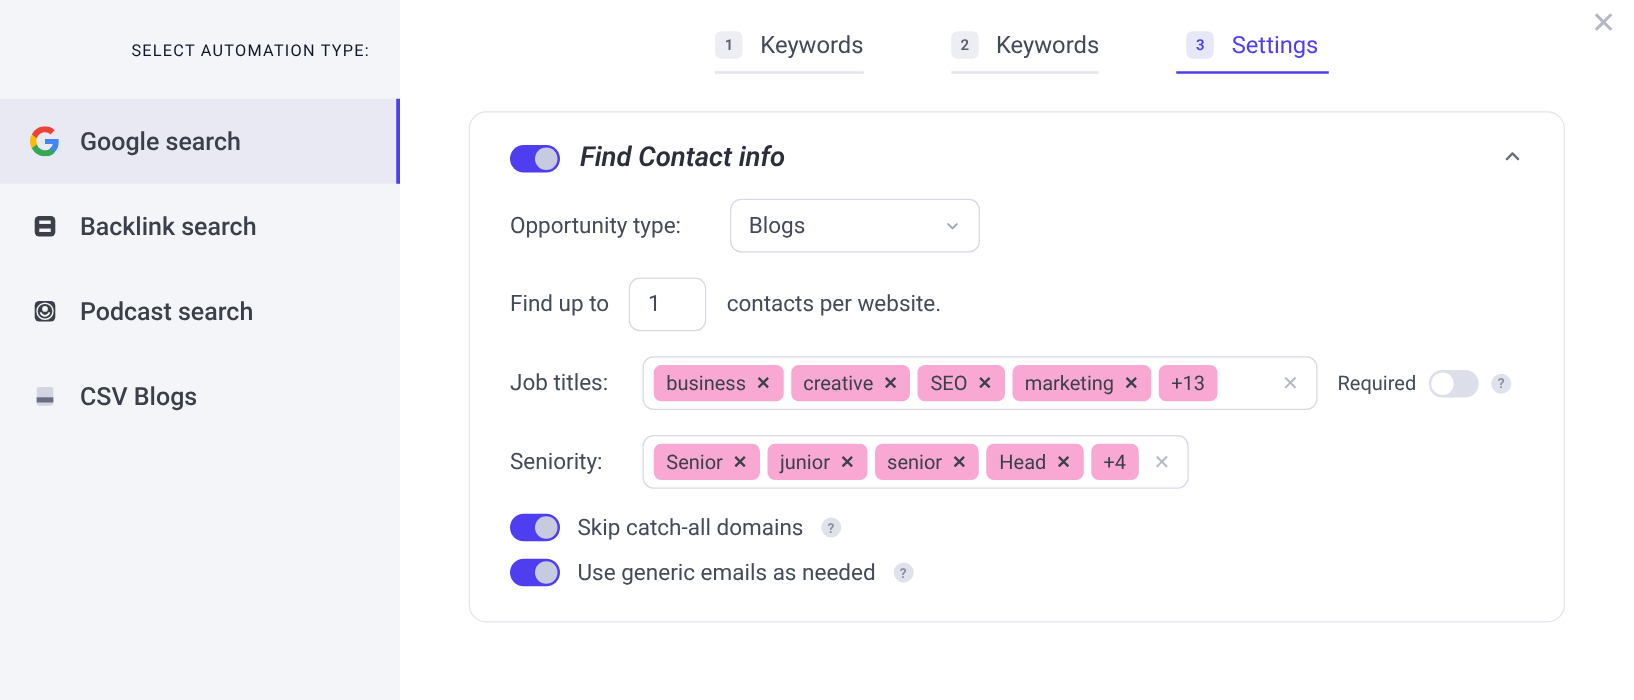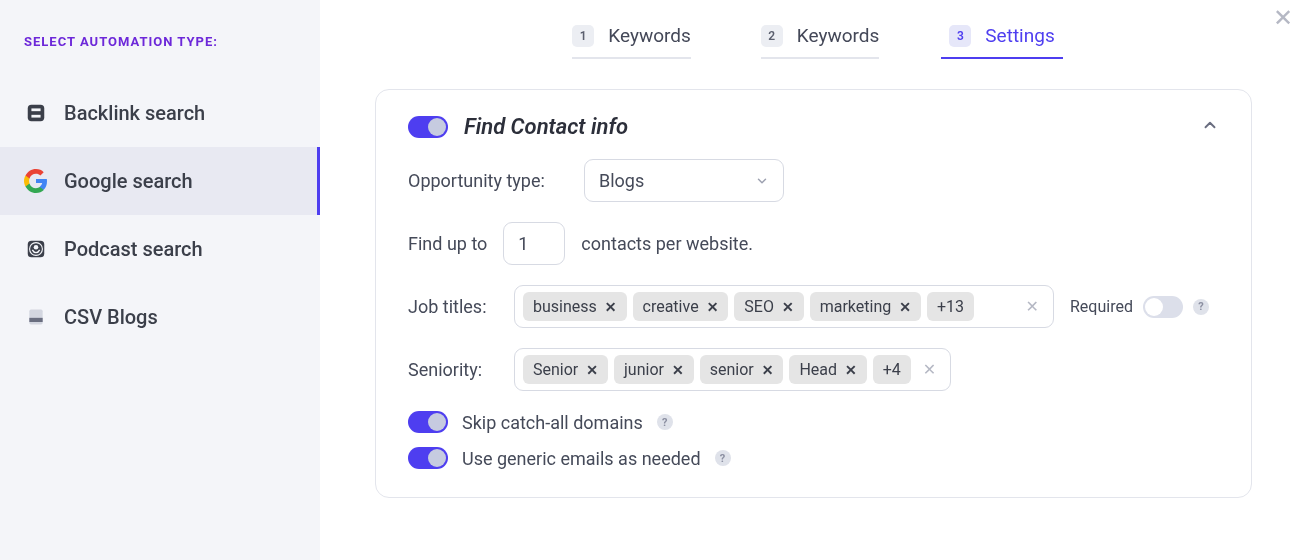--- a/index.html
+++ b/index.html
@@ -1,19 +1,19 @@
 <!DOCTYPE html>
 <html><head>
 <meta charset="utf-8">
 <style>
   * { box-sizing: border-box; margin: 0; padding: 0; font-family: -apple-system, BlinkMacSystemFont, "Segoe UI", Roboto, sans-serif; }
   body { background: #fff; color: #3b3f4a; width: 1307px; height: 560px; overflow: hidden; position: relative; }
   .layout { display: flex; height: 100%; }
   .sidebar { width: 320px; background: #f4f5f9; padding-top: 34px; position: relative; }
-  .sidebar-title { font-size: 13px; letter-spacing: 1px; color: #6d28d9; padding: 0 24px 30px 24px; font-weight: 700; }
+  .sidebar-title { font-size: 13px; letter-spacing: 1px; color: #0f172a; padding: 0 24px 30px 24px; font-weight: 400; text-align: right; }
   .sidebar-item { display: flex; align-items: center; gap: 16px; padding: 22px 24px; font-size: 20px; color: #3b3f4a; cursor: pointer; font-weight: 500; position: relative; }
   .sidebar-item.active { background: #e8e9f2; }
   .sidebar-item.active::after { content: ""; position: absolute; right: 0; top: 0; bottom: 0; width: 3px; background: #4e3ef0; }
   .sidebar-icon { width: 24px; height: 24px; display: inline-flex; align-items: center; justify-content: center; }
   .main { flex: 1; position: relative; padding: 0 40px; }
   .close-btn { position: absolute; top: 6px; right: 14px; font-size: 24px; color: #b5b8c4; cursor: pointer; background: none; border: none; line-height: 1; }
   .tabs { display: flex; justify-content: center; gap: 70px; padding: 24px 0 8px 0; }
   .tab { display: flex; align-items: center; gap: 14px; cursor: pointer; padding-bottom: 10px; position: relative; }
   .tab-num { width: 22px; height: 22px; border-radius: 5px; background: #eceef3; color: #5b5f6e; font-size: 12px; font-weight: 600; display: flex; align-items: center; justify-content: center; }
   .tab-label { font-size: 19px; color: #444858; }
@@ -31,57 +31,57 @@
   .toggle.off .knob { left: 2px; background: #fff; }
   .card-title { font-size: 22px; font-weight: 600; color: #2c2f3a; }
   .badge { display: inline-flex; align-items: center; gap: 6px; background: #eef0f5; border-radius: 8px; padding: 4px 10px; font-size: 12px; color: #6a6e80; }
   .badge svg { width: 12px; height: 12px; }
   .chev-collapse { margin-left: auto; cursor: pointer; color: #6a6e80; }
   .row { display: flex; align-items: center; gap: 16px; margin-bottom: 20px; font-size: 18px; color: #454a59; }
   .row-label { min-width: 160px; }
   .select { display: flex; align-items: center; justify-content: space-between; border: 1px solid #d7dae3; border-radius: 9px; padding: 10px 14px; width: 200px; font-size: 18px; color: #454a59; cursor: pointer; background: #fff; }
   .num-input { border: 1px solid #d7dae3; border-radius: 9px; padding: 10px 14px; width: 62px; font-size: 18px; color: #454a59; text-align: left; }
   .tag-input { display: flex; align-items: center; flex-wrap: wrap; gap: 6px; border: 1px solid #d7dae3; border-radius: 9px; padding: 6px 8px; flex: 0 0 auto; max-width: 540px; }
-  .tag { display: inline-flex; align-items: center; gap: 8px; background: #e5e5e5; border-radius: 6px; padding: 5px 10px; font-size: 16px; color: #3b3f4a; }
+  .tag { display: inline-flex; align-items: center; gap: 8px; background: #f9a8d4; border-radius: 6px; padding: 5px 10px; font-size: 16px; color: #3b3f4a; }
   .tag .x { font-weight: 700; color: #3b3f4a; cursor: pointer; font-size: 14px; }
   .tag.more { font-weight: 400; text-align: center; }
   .clear-all { margin-left: auto; color: #b5b8c4; cursor: pointer; font-size: 16px; padding: 0 6px; }
   .required-wrap { display: flex; align-items: center; gap: 10px; }
   .required-label { font-size: 16px; color: #454a59; }
   .help { width: 16px; height: 16px; border-radius: 50%; background: #dfe2ea; color: #8b8fa1; font-size: 11px; font-weight: 700; display: inline-flex; align-items: center; justify-content: center; }
   .opt-row { display: flex; align-items: center; gap: 14px; margin-top: 14px; font-size: 18px; color: #454a59; }
 </style>
 </head>
 <body>
 
 <div class="layout">
   <aside class="sidebar">
     <div class="sidebar-title">SELECT AUTOMATION TYPE:</div>
 
-    <div class="sidebar-item">
-      <span class="sidebar-icon">
-        <svg viewBox="0 0 24 24" width="22" height="22">
-            <rect x="3" y="3" width="18" height="18" rx="4" fill="#3b3f4a"></rect>
-            <rect x="7" y="7" width="10" height="3" fill="#f4f5f9"></rect>
-            <rect x="7" y="14" width="10" height="3" fill="#f4f5f9"></rect>
-          </svg>
-      </span>
-      <span>Backlink search</span>
-    </div>
-
     <div class="sidebar-item active">
       <span class="sidebar-icon">
         <svg viewBox="0 0 24 24" width="24" height="24">
             <path fill="#4285F4" d="M23 12.2c0-.8-.1-1.4-.2-2.1H12v4h6.2c-.3 1.5-1.1 2.7-2.4 3.6v3h3.9c2.3-2.1 3.3-5.1 3.3-8.5z"></path>
             <path fill="#34A853" d="M12 24c3.2 0 5.9-1.1 7.8-2.9l-3.9-3c-1.1.7-2.4 1.1-3.9 1.1-3 0-5.6-2-6.5-4.8H1.5v3.1C3.4 21.3 7.4 24 12 24z"></path>
             <path fill="#FBBC05" d="M5.5 14.4c-.2-.7-.4-1.5-.4-2.4s.1-1.6.4-2.4V6.5H1.5C.5 8.2 0 10 0 12s.5 3.8 1.5 5.5l4-3.1z"></path>
             <path fill="#EA4335" d="M12 4.8c1.7 0 3.2.6 4.4 1.7l3.3-3.3C17.9 1.2 15.2 0 12 0 7.4 0 3.4 2.7 1.5 6.5l4 3.1C6.4 6.8 9 4.8 12 4.8z"></path>
           </svg>
       </span>
       <span>Google search</span>
+    </div>
+
+    <div class="sidebar-item">
+      <span class="sidebar-icon">
+        <svg viewBox="0 0 24 24" width="22" height="22">
+            <rect x="3" y="3" width="18" height="18" rx="4" fill="#3b3f4a"></rect>
+            <rect x="7" y="7" width="10" height="3" fill="#f4f5f9"></rect>
+            <rect x="7" y="14" width="10" height="3" fill="#f4f5f9"></rect>
+          </svg>
+      </span>
+      <span>Backlink search</span>
     </div>
 
     <div class="sidebar-item">
       <span class="sidebar-icon">
         <svg viewBox="0 0 24 24" width="22" height="22">
             <rect x="3" y="3" width="18" height="18" rx="4" fill="#3b3f4a"></rect>
             <circle cx="12" cy="10" r="2.5" fill="#f4f5f9"></circle>
             <path d="M8 13c1 2 2 3 4 3s3-1 4-3" stroke="#f4f5f9" stroke-width="1.5" fill="none"></path>
             <circle cx="12" cy="12" r="7" stroke="#f4f5f9" stroke-width="1.2" fill="none"></circle>
           </svg>

